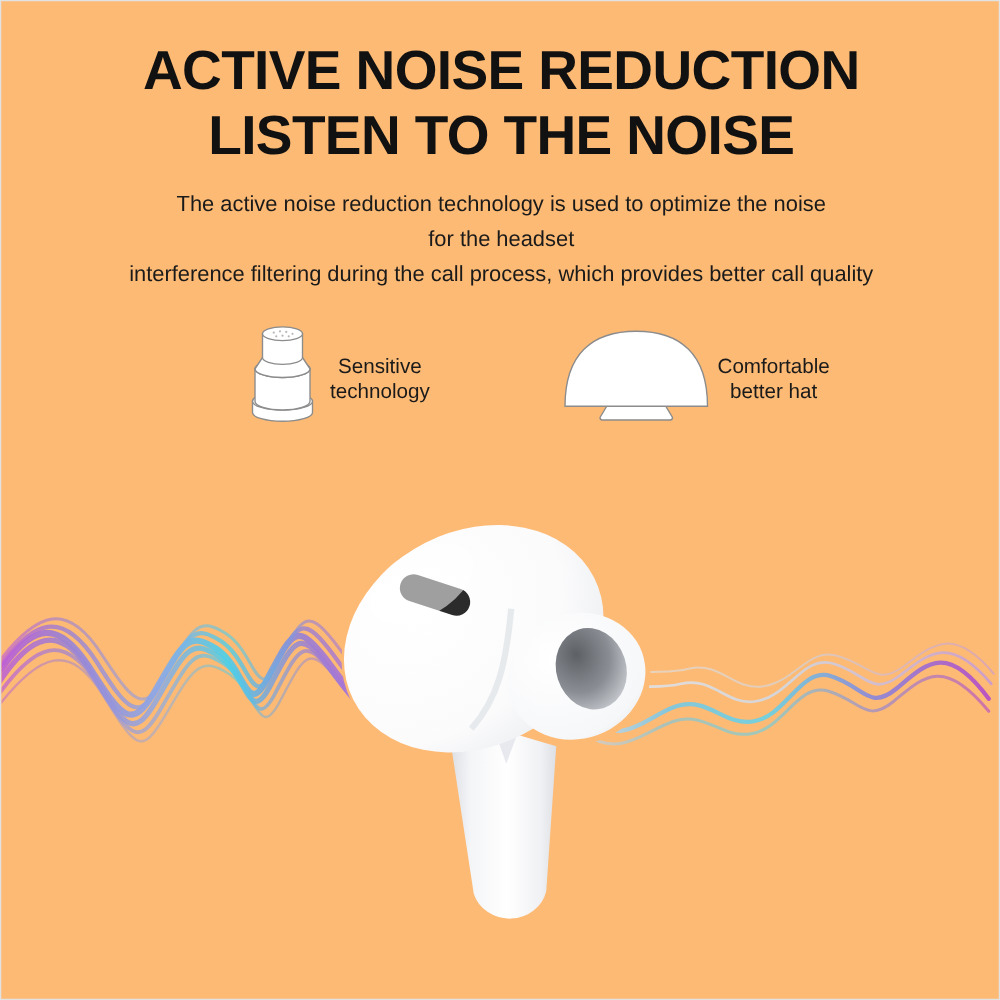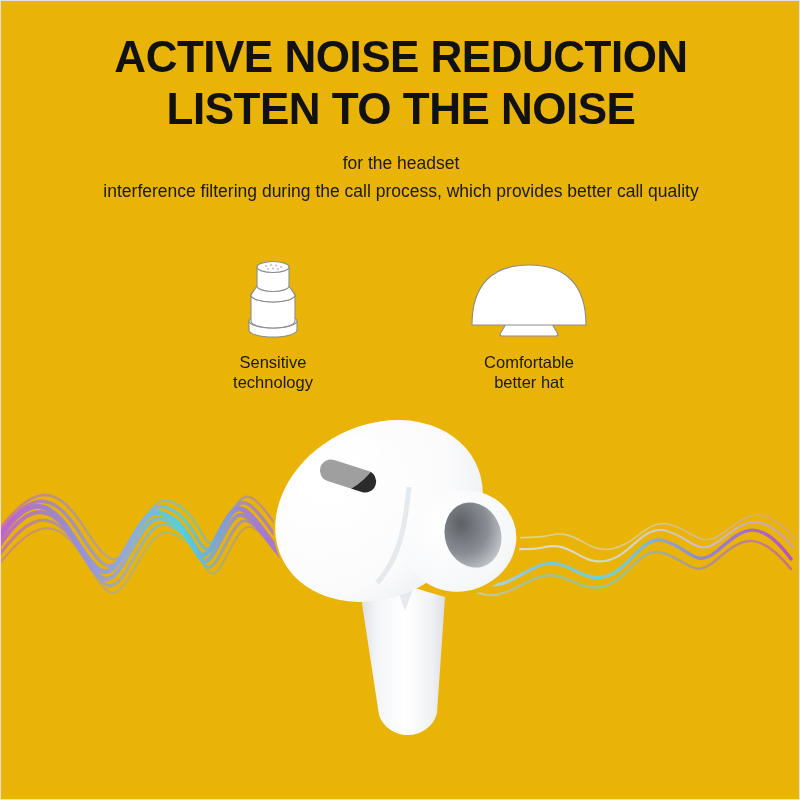--- a/index.html
+++ b/index.html
@@ -4,21 +4,21 @@
 <style>
   html, body {
     margin: 0;
     padding: 0;
     background: #ffffff;
   }
   #page {
     position: relative;
     width: 800px;
     height: 800px;
-    background: #eab308;
+    background: #fdba74;
     border: 1px solid #e2e2e2;
     box-sizing: border-box;
     overflow: hidden;
     font-family: "Liberation Sans", sans-serif;
   }
 
   
   .headline {
     position: absolute;
     top: 30px;
@@ -52,21 +52,21 @@
     top: 252px;
     left: 0;
     width: 800px;
     display: flex;
     justify-content: center;
     gap: 86px;
   }
   .feature {
     width: 170px;
     display: flex;
-    flex-direction: column;
+    flex-direction: row;
     align-items: center;
   }
   .feature-art {
     height: 90px;
     display: flex;
     align-items: flex-end;
     justify-content: center;
   }
   .feature-label {
     margin-top: 9px;
@@ -96,20 +96,21 @@
 <body>
 
 <div id="page">
 
   <div class="headline">
     <span class="line1">ACTIVE NOISE REDUCTION</span>
     <span class="line2">LISTEN TO THE NOISE</span>
   </div>
 
   <div class="subcopy">
+    <span class="sline">The active noise reduction technology is used to optimize the noise</span>
     <span class="sline">for the headset</span>
     <span class="sline">interference filtering during the call process, which provides better call quality</span>
   </div>
 
   <div class="features">
 
     <div class="feature">
       <div class="feature-art">
         <svg width="76" height="88" viewBox="0 0 76 88">
           <g fill="#ffffff" stroke="#8c8c8c" stroke-width="1.1">

